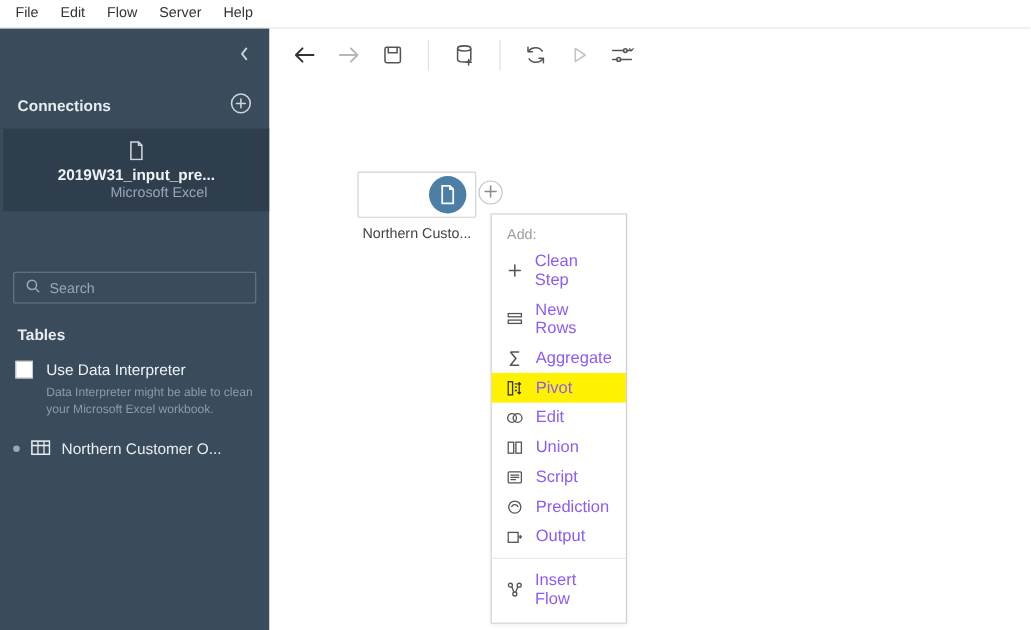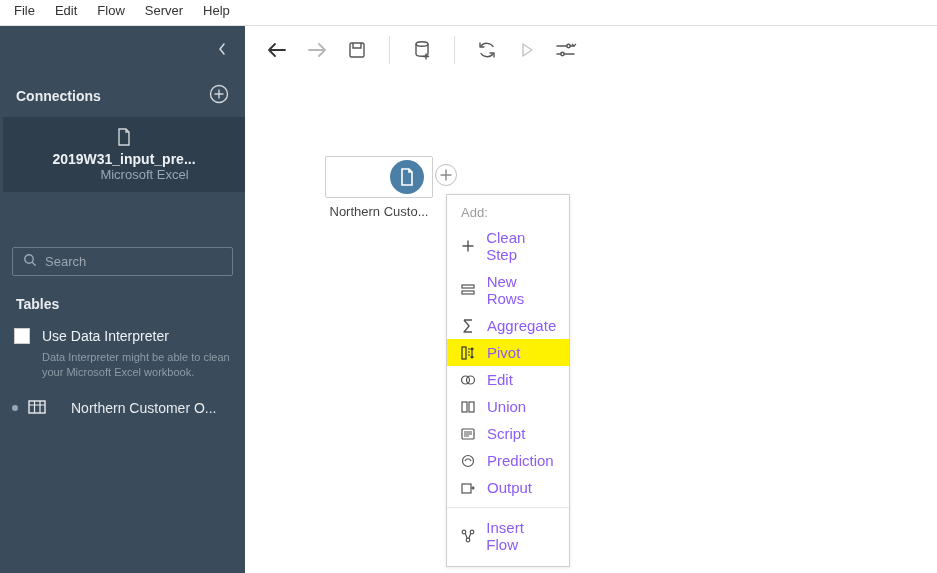--- a/index.html
+++ b/index.html
@@ -95,21 +95,21 @@
       font-size: 11px;
       color: #8f9ba6;
       line-height: 1.35;
     }
     .table-item {
       display:flex; align-items:center; gap:10px; padding: 8px 12px;
       font-size: 14px;
     }
     .table-item .dot { width:6px; height:6px; border-radius:50%; background:#9aa7b2; flex:0 0 6px; }
     .table-item .tbl-icon svg { stroke:#e8ecef; }
-    .table-item .tbl-label { white-space:nowrap; overflow:hidden; text-overflow:ellipsis; max-width:170px;margin-left:15px; }
+    .table-item .tbl-label { white-space:nowrap; overflow:hidden; text-overflow:ellipsis; max-width:170px; }
 
     
     .canvas-area {
       flex:1; position:relative; background:#fff;
     }
     .toolbar {
       height: 48px;
       display:flex; align-items:center; gap: 12px;
       padding: 0 18px;
       border-bottom: 0;

